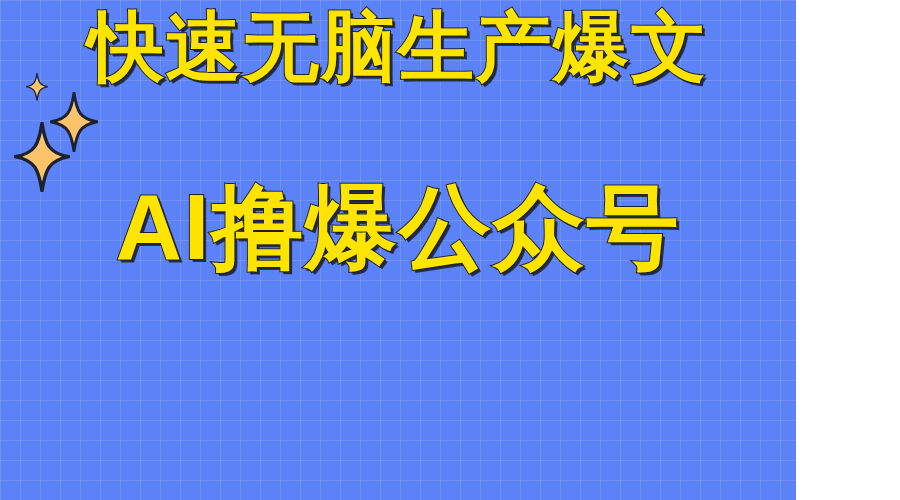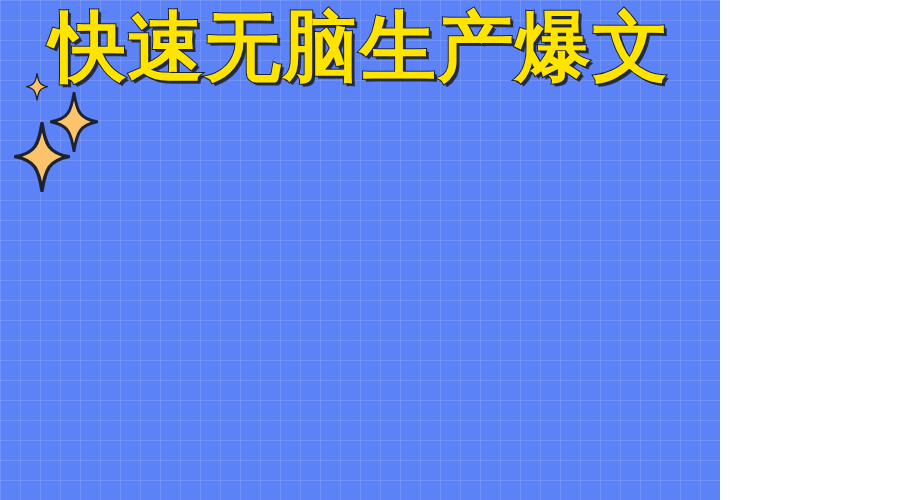--- a/index.html
+++ b/index.html
@@ -8,21 +8,21 @@
     width: 900px;
     height: 500px;
     overflow: hidden;
   }
   body {
     font-family: "Liberation Sans", "DejaVu Sans", sans-serif;
   }
 
   #poster {
     position: relative;
-    width: 720px;
+    width: 796px;
     height: 500px;
     background-color: #5b82f7;
     overflow: hidden;
   }
 
   
   #grid-overlay {
     position: absolute;
     inset: 0;
     background-image:
@@ -123,15 +123,16 @@
       </div>
       <div class="sparkle" style="left: 797px; top: 120px;">
         <svg width="56" height="70" viewBox="0 0 100 125">
           <path d="M50 2 C56 40 62 56 98 62 C62 69 56 85 50 123 C44 85 38 69 2 62 C38 56 44 40 50 2 Z" fill="#fdfdff" stroke="#1d2230" stroke-width="6" stroke-linejoin="round"></path>
         </svg>
       </div>
     </div>
 
   <div id="headline-stack">
     <div class="headline" id="headline-line-1">快速无脑生产爆文</div>
+    <div class="headline" id="headline-line-2">AI撸爆公众号</div>
   </div>
 
 </div>
 
 </body></html>

